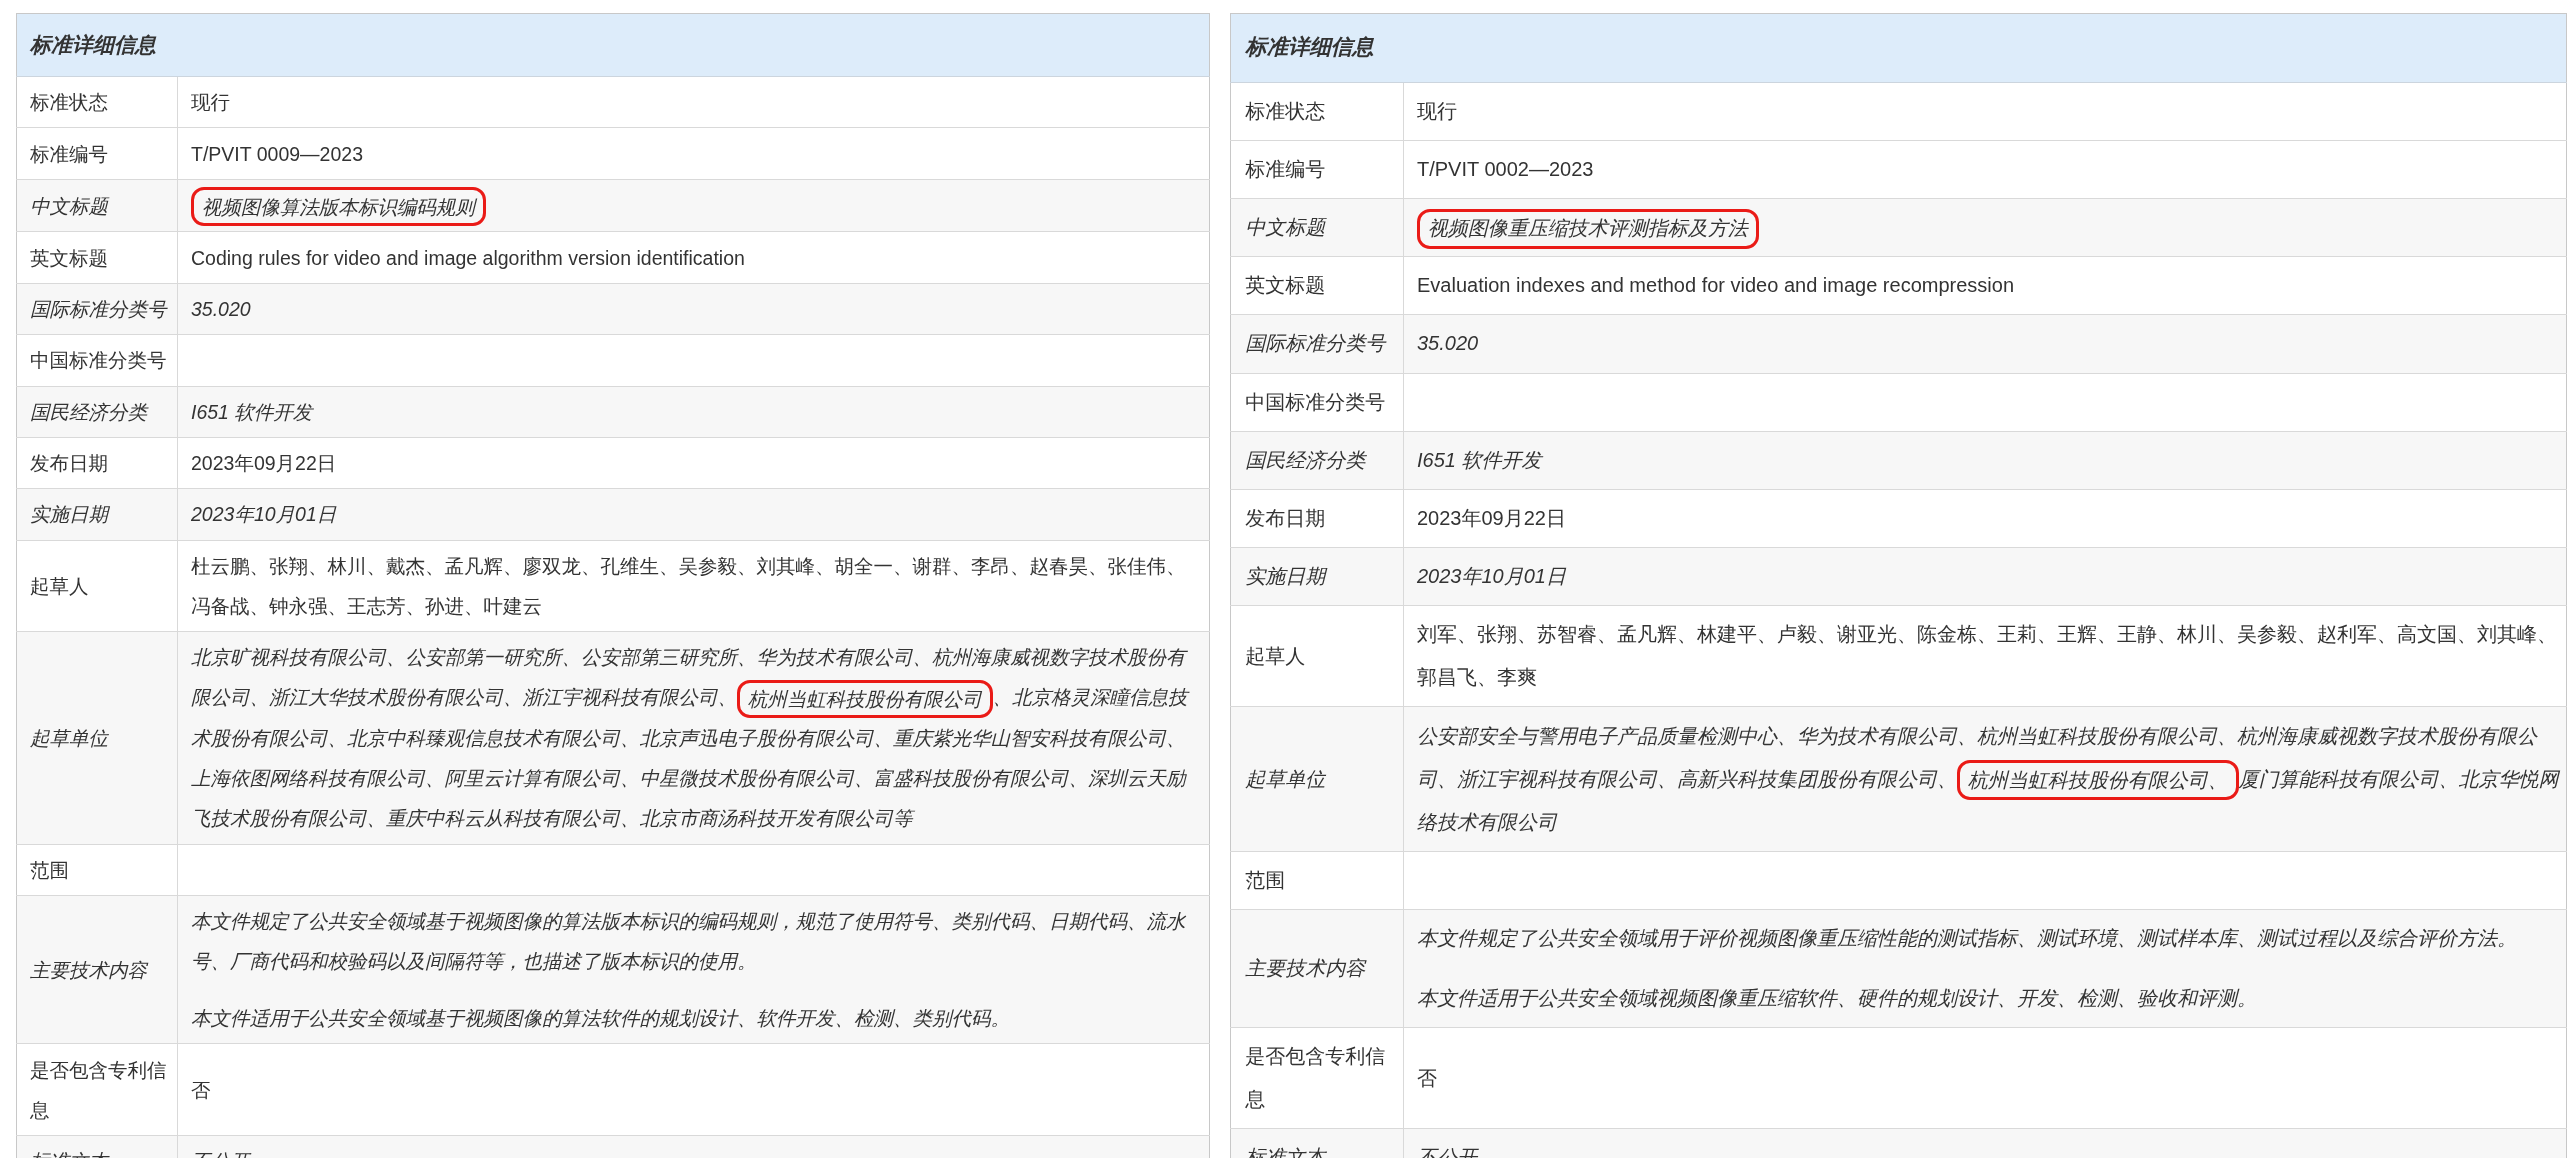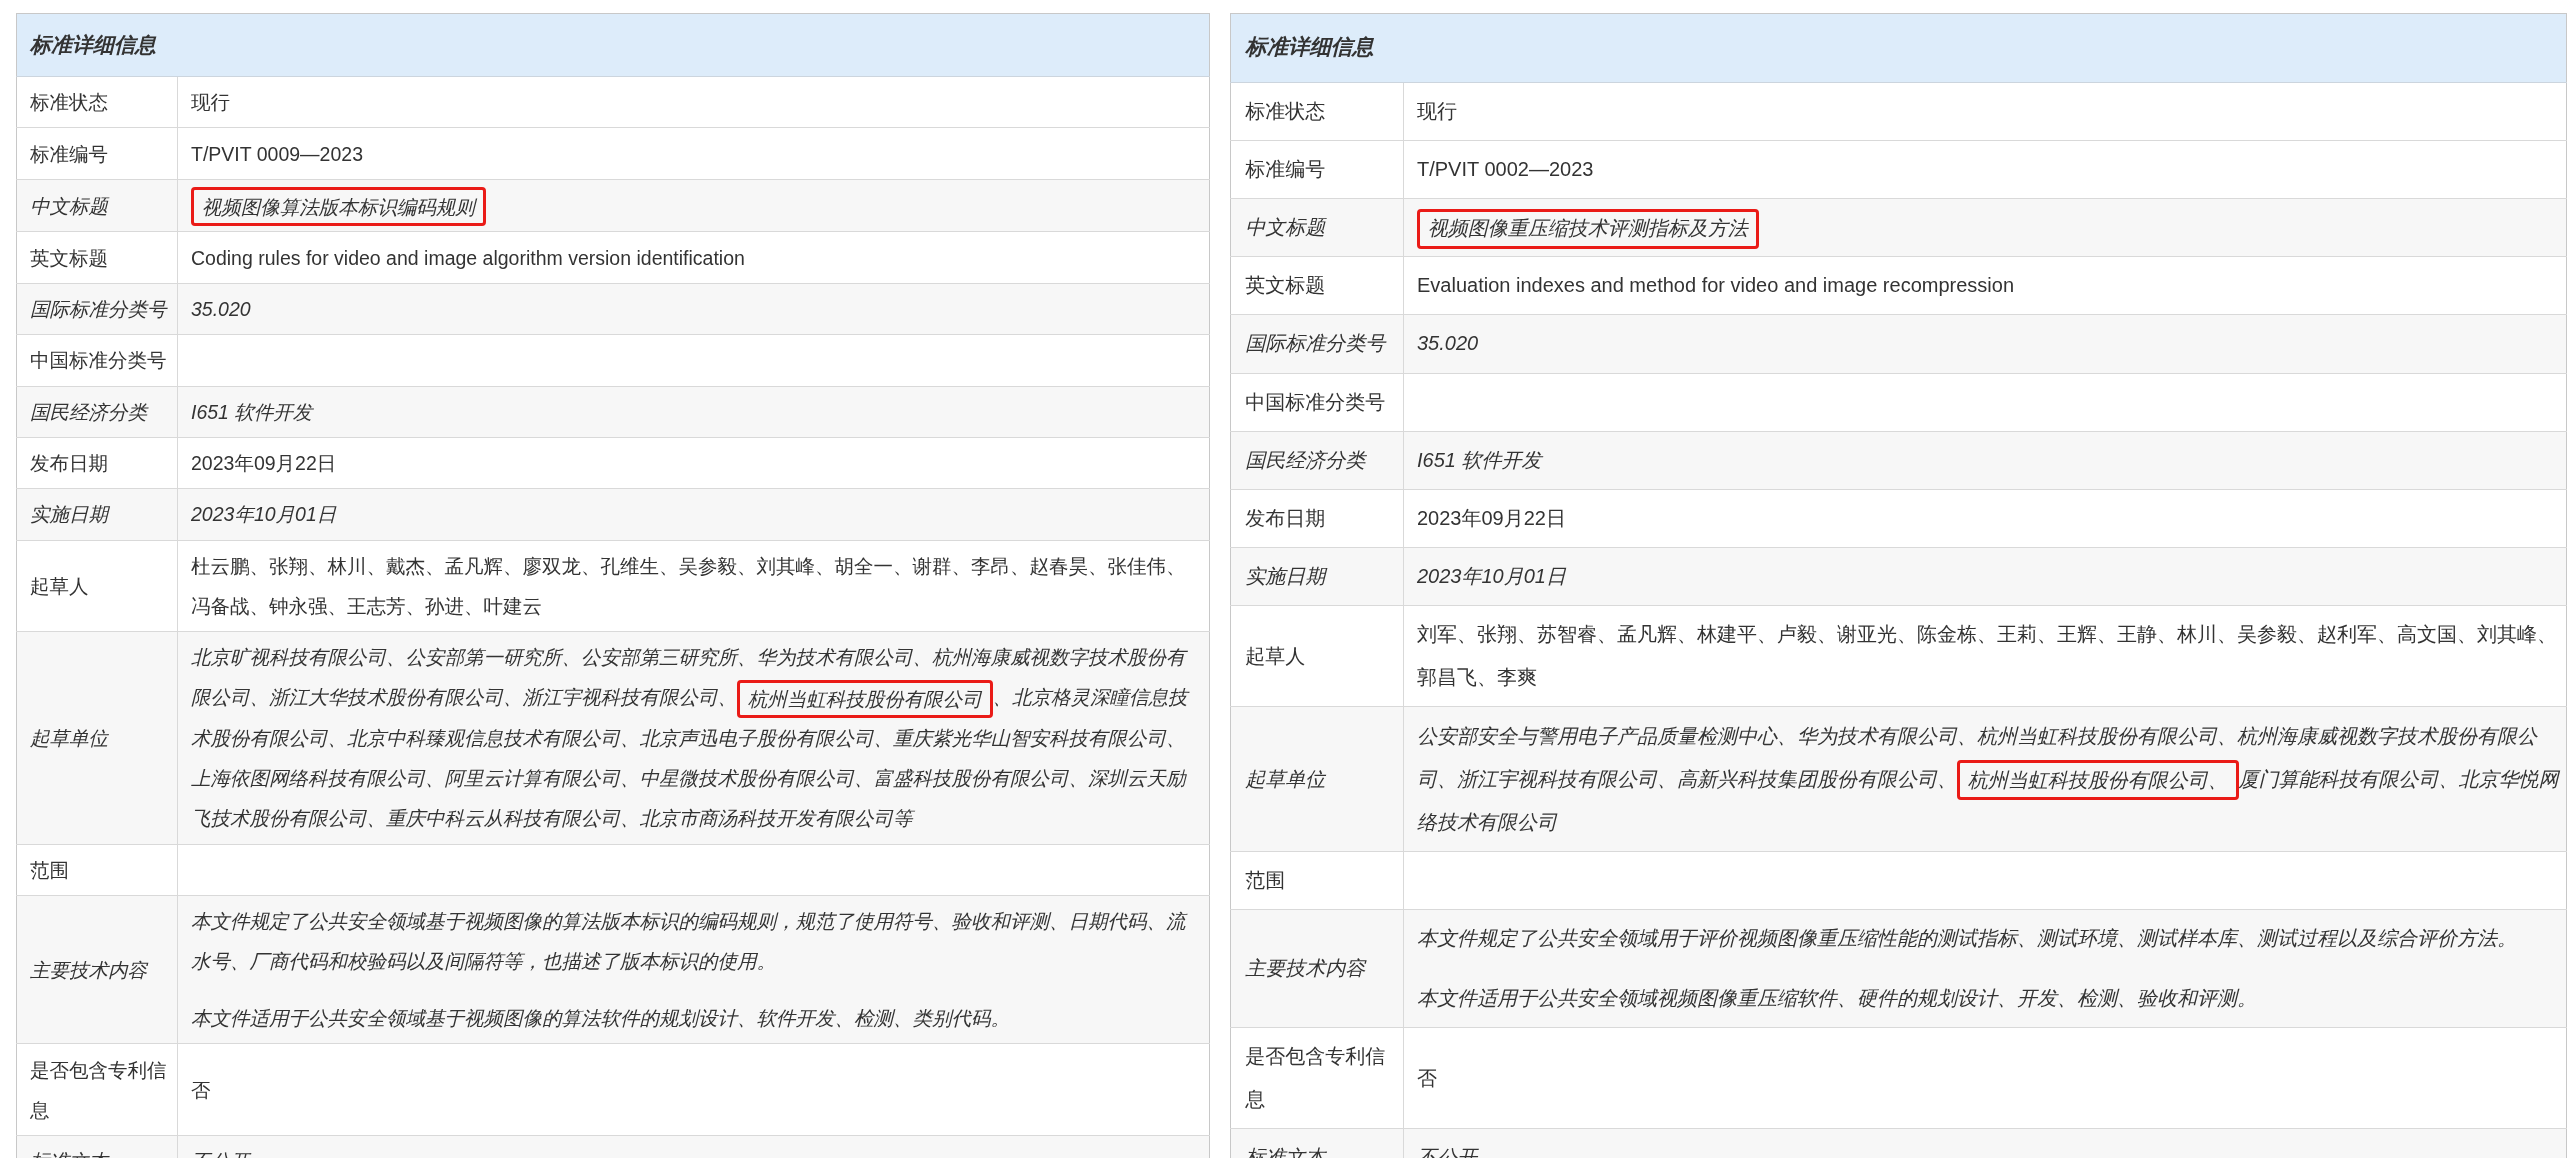--- a/index.html
+++ b/index.html
@@ -42,21 +42,21 @@
   .panel-right td{padding:7.1px 5.2px 7.1px 13px;line-height:43px;}
   .panel-right td.label{padding:7.1px 3.9px 7.1px 14.3px;}
   .panel-right col.c-label{width:173px;}
 
   td.value p{margin:0;}
   td.value p + p{margin-top:17px;}
 
   .redbox{
     display:inline-block;
     border:3.9px solid var(--highlight-red);
-    border-radius:4px;
+    border-radius:13px;
     padding:1.3px 7.8px;
     line-height:1.55;
     vertical-align:middle;
   }
 </style>
 </head>
 <body>
 
 <div class="page">
 
@@ -116,21 +116,21 @@
             <td class="label">起草单位</td>
             <td class="value"><span>北京旷视科技有限公司、公安部第一研究所、公安部第三研究所、华为技术有限公司、杭州海康威视数字技术股份有限公司、浙江大华技术股份有限公司、浙江宇视科技有限公司、</span><span class="redbox">杭州当虹科技股份有限公司</span><span>、北京格灵深瞳信息技术股份有限公司、北京中科臻观信息技术有限公司、北京声迅电子股份有限公司、重庆紫光华山智安科技有限公司、上海依图网络科技有限公司、阿里云计算有限公司、中星微技术股份有限公司、富盛科技股份有限公司、深圳云天励飞技术股份有限公司、重庆中科云从科技有限公司、北京市商汤科技开发有限公司等</span></td>
           </tr>
           <tr>
             <td class="label">范围</td>
             <td class="value"></td>
           </tr>
           <tr class="alt">
             <td class="label">主要技术内容</td>
             <td class="value">
-              <p>本文件规定了公共安全领域基于视频图像的算法版本标识的编码规则，规范了使用符号、验收和评测、日期代码、流水号、厂商代码和校验码以及间隔符等，也描述了版本标识的使用。</p>
+              <p>本文件规定了公共安全领域基于视频图像的算法版本标识的编码规则，规范了使用符号、类别代码、日期代码、流水号、厂商代码和校验码以及间隔符等，也描述了版本标识的使用。</p>
               <p>本文件适用于公共安全领域基于视频图像的算法软件的规划设计、软件开发、检测、类别代码。</p>
             </td>
           </tr>
           <tr>
             <td class="label">是否包含专利信息</td>
             <td class="value">否</td>
           </tr>
           <tr class="alt">
             <td class="label">标准文本</td>
             <td class="value">不公开</td>

